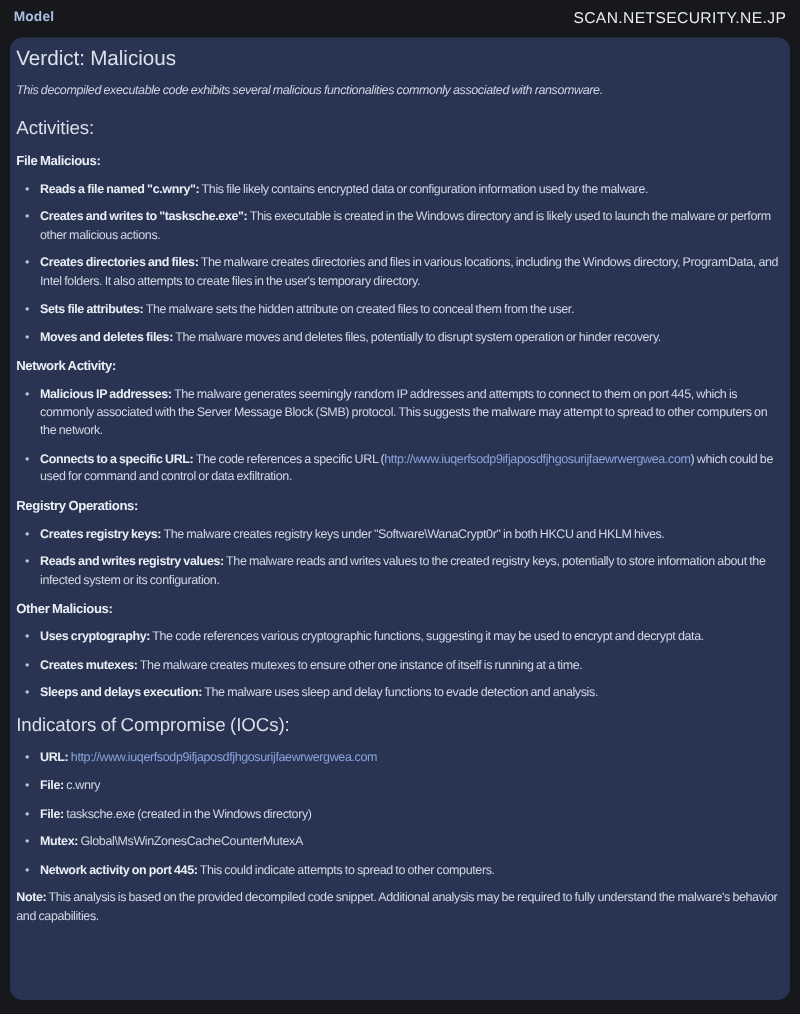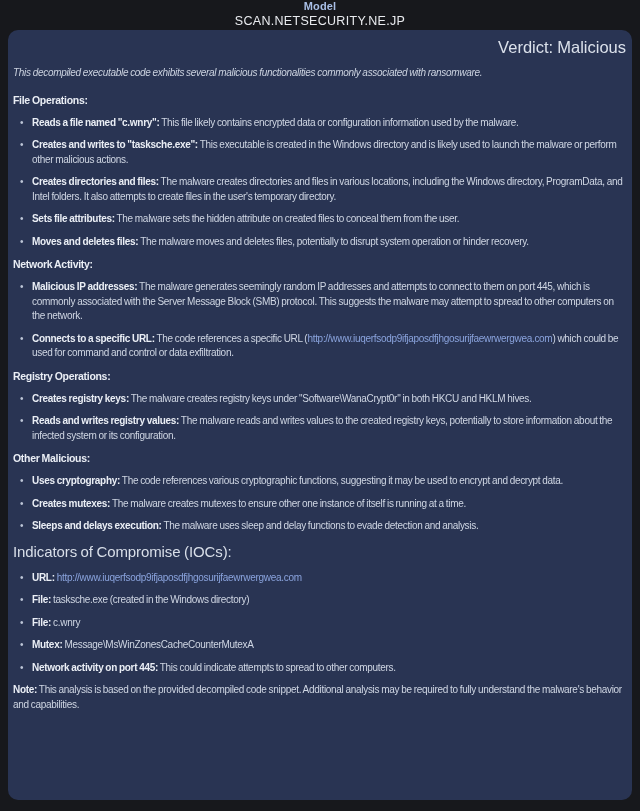--- a/index.html
+++ b/index.html
@@ -11,21 +11,20 @@
     font-family: "Liberation Sans", sans-serif;
     overflow: hidden;
   }
   .topbar {
     height: 28px;
     display: flex;
     justify-content: space-between;
     align-items: center;
     padding: 0 11px;
     box-sizing: border-box;
-    flex-direction: column;
   }
   .model-label {
     color: #a9bfe6;
     font-size: 11px;
     font-weight: 700;
     letter-spacing: 0.1px;
   }
   .site-label {
     color: #e9ebef;
     font-size: 12.5px;
@@ -46,21 +45,20 @@
     word-spacing: -0.5px;
     overflow: hidden;
   }
   h1.verdict {
     font-size: 16.5px;
     line-height: 22px;
     font-weight: 400;
     color: #dbe1eb;
     letter-spacing: 0;
     margin: 2px 0 8px 0;
-    text-align: right;
   }
   p.summary {
     margin: 0 0 12px 0;
     color: #ccd3e0;
     font-style: italic;
   }
   h2.bigsection {
     font-size: 15px;
     line-height: 20px;
     font-weight: 400;
@@ -110,22 +108,23 @@
 <body>
 
 <div class="topbar">
   <span class="model-label">Model</span>
   <span class="site-label">SCAN.NETSECURITY.NE.JP</span>
 </div>
 
 <div class="panel">
   <h1 class="verdict">Verdict: Malicious</h1>
   <p class="summary">This decompiled executable code exhibits several malicious functionalities commonly associated with ransomware.</p>
+  <h2 class="bigsection">Activities:</h2>
   <div id="sections">
-      <h3 class="subsection">File Operations:</h3>
+      <h3 class="subsection">File Malicious:</h3>
       <ul class="blist">
         <li><span class="b">Reads a file named "c.wnry":</span><span> This file likely contains encrypted data or configuration information used by the malware.</span></li>
         <li><span class="b">Creates and writes to "tasksche.exe":</span><span> This executable is created in the Windows directory and is likely used to launch the malware or perform other malicious actions.</span></li>
         <li><span class="b">Creates directories and files:</span><span> The malware creates directories and files in various locations, including the Windows directory, ProgramData, and Intel folders. It also attempts to create files in the user's temporary directory.</span></li>
         <li><span class="b">Sets file attributes:</span><span> The malware sets the hidden attribute on created files to conceal them from the user.</span></li>
         <li><span class="b">Moves and deletes files:</span><span> The malware moves and deletes files, potentially to disrupt system operation or hinder recovery.</span></li>
       </ul>
       <h3 class="subsection">Network Activity:</h3>
       <ul class="blist">
         <li><span class="b">Malicious IP addresses:</span><span> The malware generates seemingly random IP addresses and attempts to connect to them on port 445, which is commonly associated with the Server Message Block (SMB) protocol. This suggests the malware may attempt to spread to other computers on the network.</span></li>
@@ -139,19 +138,19 @@
       <h3 class="subsection">Other Malicious:</h3>
       <ul class="blist">
         <li><span class="b">Uses cryptography:</span><span> The code references various cryptographic functions, suggesting it may be used to encrypt and decrypt data.</span></li>
         <li><span class="b">Creates mutexes:</span><span> The malware creates mutexes to ensure other one instance of itself is running at a time.</span></li>
         <li><span class="b">Sleeps and delays execution:</span><span> The malware uses sleep and delay functions to evade detection and analysis.</span></li>
       </ul>
     </div>
   <h2 class="bigsection">Indicators of Compromise (IOCs):</h2>
   <ul class="blist" id="ioc-list">
       <li><span class="b">URL:</span><span> </span><a href="#" class="link">http://www.iuqerfsodp9ifjaposdfjhgosurijfaewrwergwea.com</a></li>
+      <li><span class="b">File:</span><span> c.wnry</span></li>
       <li><span class="b">File:</span><span> tasksche.exe (created in the Windows directory)</span></li>
-      <li><span class="b">File:</span><span> c.wnry</span></li>
-      <li><span class="b">Mutex:</span><span> Message\MsWinZonesCacheCounterMutexA</span></li>
+      <li><span class="b">Mutex:</span><span> Global\MsWinZonesCacheCounterMutexA</span></li>
       <li><span class="b">Network activity on port 445:</span><span> This could indicate attempts to spread to other computers.</span></li>
     </ul>
   <p class="note" id="note"><span class="b">Note:</span><span> This analysis is based on the provided decompiled code snippet. Additional analysis may be required to fully understand the malware's behavior and capabilities.</span></p>
 </div>
 
 </body></html>

